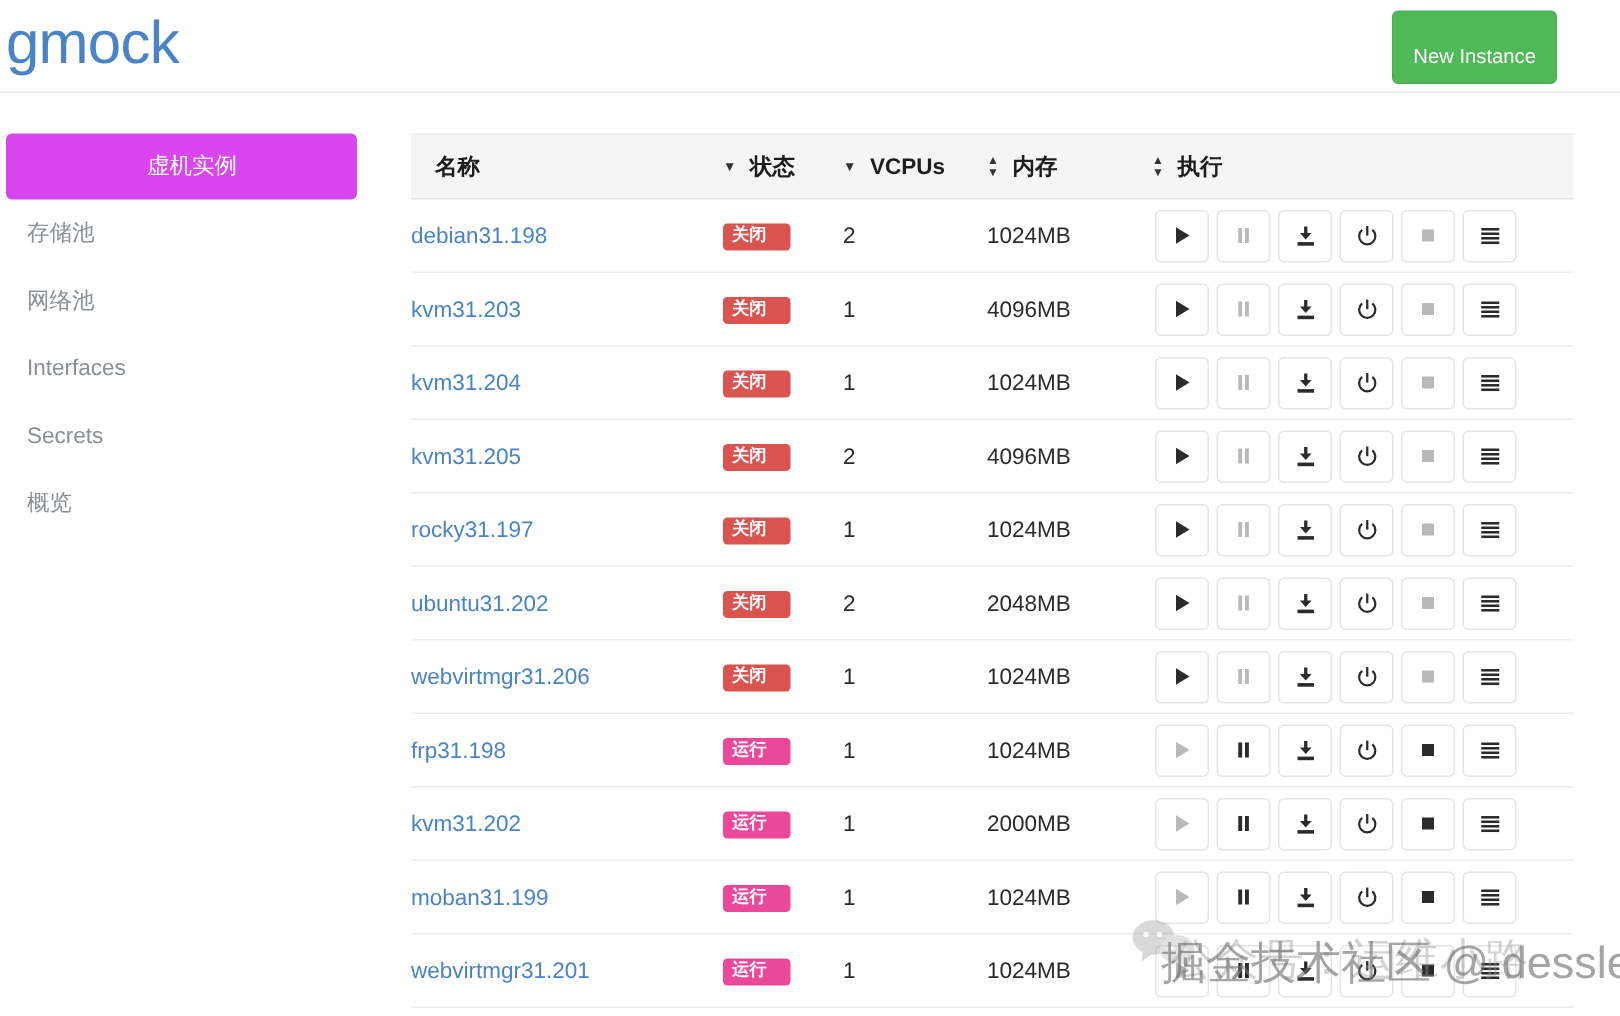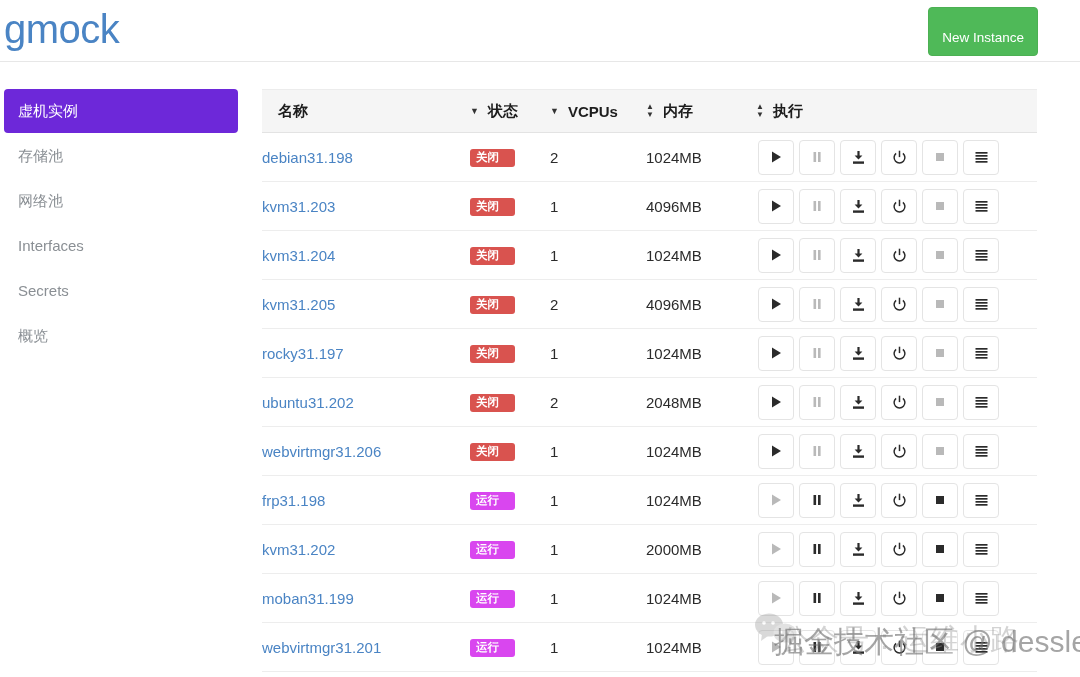--- a/index.html
+++ b/index.html
@@ -30,25 +30,25 @@
     padding: 23px 13px 10px 13px; cursor: pointer; white-space: nowrap;
   }
 
   
   .sidebar { position: absolute; left: 4px; top: 89px; width: 234px; }
   .side-item {
     height: 44px; line-height: 44px; border-radius: 4px;
     padding-left: 14px; font-size: 15px; color: #8a8f94; cursor: pointer;
     margin-bottom: 1px; white-space: nowrap;
   }
-  .side-item.active { background: #6d28d9; color: #ffffff; }
+  .side-item.active { background: #d946ef; color: #ffffff; text-align: center; }
 
   
   .table-wrap {
-    position: absolute; left: 262px; top: 89px; width: 775px;
+    position: absolute; left: 274px; top: 89px; width: 775px;
   }
   table.vm-table { border-collapse: collapse; width: 775px; table-layout: fixed; }
   table.vm-table thead th {
     background: #f5f5f5; border-top: 1px solid #ececec; border-bottom: 1px solid #e3e3e3;
     height: 42px; font-size: 15px; color: #1d1d1d; font-weight: bold;
     text-align: left; padding: 0; vertical-align: middle;
   }
   .th-inner { display: flex; align-items: center; height: 42px; }
   .th-name   { padding-left: 16px; }
   .sort-caret { color: #333; font-size: 9px; margin-right: 9px; line-height: 1; }
@@ -62,21 +62,21 @@
     border-bottom: 1px solid #ededed; height: 49px; padding: 0;
     font-size: 15px; color: #2b2b2b; vertical-align: middle; background: #fff;
   }
   td.c-name { padding-left: 16px; }
   .vm-link { color: #4a84c4; text-decoration: none; cursor: pointer; font-size: 15px; text-align: center; }
   .badge {
     display: inline-block; border-radius: 3px; color: #fff;
     font-size: 11.5px; font-weight: bold; padding: 3px 16px 4px 6px; line-height: 1;
   }
   .badge.stopped { background: #d9534f; }
-  .badge.running { background: #d946ef; }
+  .badge.running { background: #ec4899; }
 
   .actions { display: flex; gap: 5px; padding-left: 2px; }
   .act-btn {
     width: 36px; height: 35px; border: 1px solid #e4e4e4; border-radius: 4px;
     background: #fff; display: flex; align-items: center; justify-content: center;
     cursor: pointer; padding: 0;
   }
   .act-btn svg { display: block; }
   .ic-on  { fill: #2b2b2b; }
   .ic-off { fill: #b9b9b9; }

